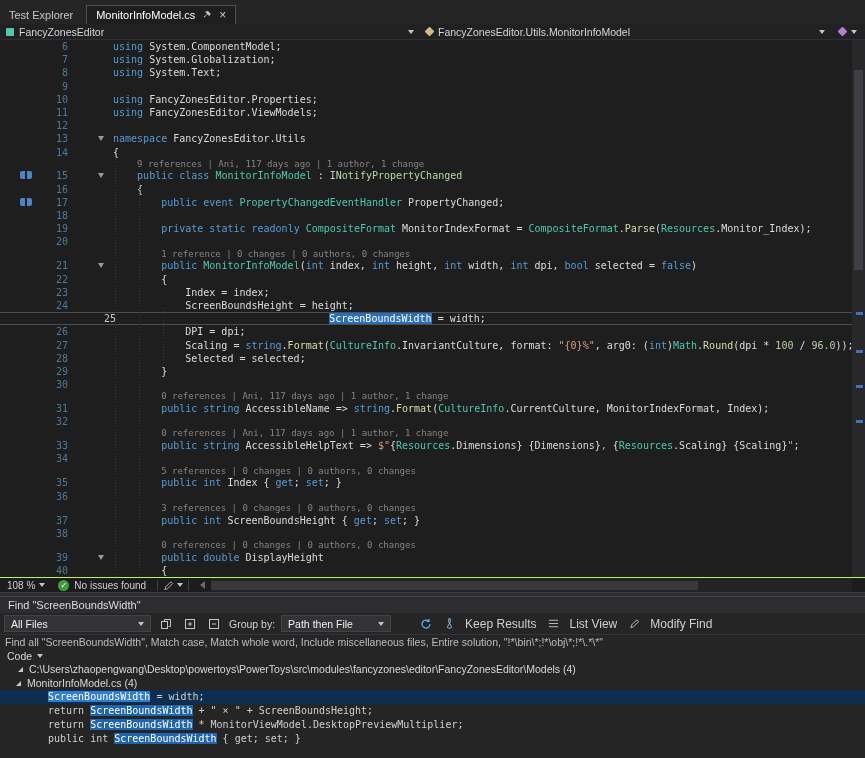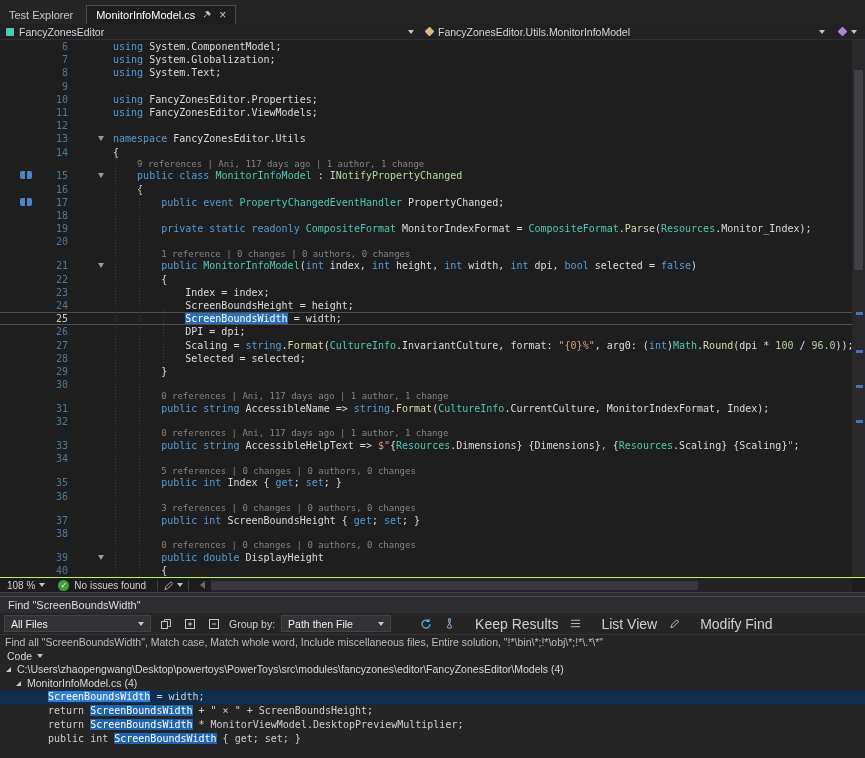--- a/index.html
+++ b/index.html
@@ -24,21 +24,21 @@
   .nav-combo .spacer { flex:1; }
   .sq-icon { width:8px; height:8px; border-radius:1px; flex:none; }
   .icon-project { background:#4ec9b0; }
   .icon-class { background:#d7ba7d; transform:rotate(45deg); width:7px; height:7px; }
   .icon-method { background:#b180d7; transform:rotate(45deg); width:7px; height:7px; }
   .caret { width:0; height:0; border-left:3px solid transparent; border-right:3px solid transparent; border-top:4px solid #c5c5c5; flex:none; }
 
   
   .editor { position:relative; height:537px; background:#1e1e1e; overflow:hidden; }
   .crow { display:flex; height:13.2px; align-items:stretch; }
-  .crow.cur { box-shadow: inset 0 1px 0 #4e4e52, inset 0 -1px 0 #4e4e52; }
+  .crow.cur { box-shadow: inset 0 1px 0 #4e4e52, inset 0 -1px 0 #4e4e52; gap: 48px; }
   .clrow { display:flex; height:10.8px; }
   .glyphm { width:36px; flex:none; }
   .lnum { width:32px; flex:none; text-align:right; font:10px/13.2px "DejaVu Sans Mono", monospace; color:#4f7a96; }
   .crow.cur .lnum { color:#c8c8c8; }
   .foldm { width:45px; flex:none; position:relative; }
   .codetext { flex:1; white-space:pre; font:10px/13.2px "DejaVu Sans Mono", monospace; color:#dcdcdc; overflow:hidden; }
   .cltext { flex:1; white-space:pre; font:9px/10.8px "DejaVu Sans Mono", monospace; color:#848484; overflow:hidden; }
   .tok-kw{color:#569cd6;} .tok-cls{color:#4ec9b0;} .tok-if{color:#b8d7a3;}
   .tok-m{color:#dcdcaa;} .tok-str{color:#d69d85;} .tok-num{color:#b5cea8;} .tok-pl{color:#dcdcdc;}
   .tok-hl{color:#ffffff;background:#2a6db8;}
@@ -68,26 +68,26 @@
   
   .find-panel { height:161px; background:#252526; overflow:hidden; font-size:11px; }
   .fp-header { height:16px; display:flex; align-items:center; padding:0 8px; background:#2d2d30; color:#dcdcdc; }
   .fp-toolbar { height:22px; display:flex; align-items:center; gap:6px; padding:0 4px; border-bottom:1px solid #333338; }
   .combo { height:17px; background:#333337; border:1px solid #434346; display:flex; align-items:center; padding:0 6px; gap:6px; color:#f1f1f1; font-size:10.5px; }
   .combo .combo-label { flex:1; white-space:nowrap; overflow:hidden; }
   .combo.files { width:147px; }
   .combo.group { width:110px; }
   .icon-btn { width:18px; height:18px; display:flex; align-items:center; justify-content:center; color:#c5c5c5; }
   .tb-label { color:#d0d0d0; font-size:10.5px; white-space:nowrap; }
-  .tb-item { display:flex; align-items:center; gap:20px; color:#d0d0d0; font-size:14px; padding:0 3px; white-space:nowrap; }
+  .tb-item { display:flex; align-items:center; gap:10px; color:#d0d0d0; font-size:12px; padding:0 3px; white-space:nowrap; }
   .fp-summary { height:14px; display:flex; align-items:center; padding:0 5px; color:#bdbdbd; font-size:10.5px; white-space:nowrap; overflow:hidden; }
   .fp-chip { height:13px; display:flex; align-items:center; gap:5px; padding:0 7px; color:#d8d8d8; font-size:10.5px; }
   .ftree { position:relative; }
   .trow { height:14px; display:flex; align-items:center; gap:6px; color:#d8d8d8; font-size:10.5px; white-space:nowrap; overflow:hidden; }
-  .trow.path { padding-left:6px; }
+  .trow.path { padding-left:6px;margin-left:12px; }
   .trow.file { padding-left:16px; }
   .exp { width:0; height:0; border-bottom:5px solid #c8c8c8; border-left:5px solid transparent; flex:none; }
   .frow { height:14px; display:flex; align-items:center; padding-left:48px; white-space:nowrap; overflow:hidden; }
   .frow.sel { background:#0f2d4e; }
   .ftext { font:10px/14px "DejaVu Sans Mono", monospace; color:#cfcfcf; white-space:pre; }
   .fmatch { background:#1f64ad; color:#ffffff; }
   .frow.sel .fmatch { background:#2e7cd4; }
   svg { display:block; }
 </style>
 </head>

